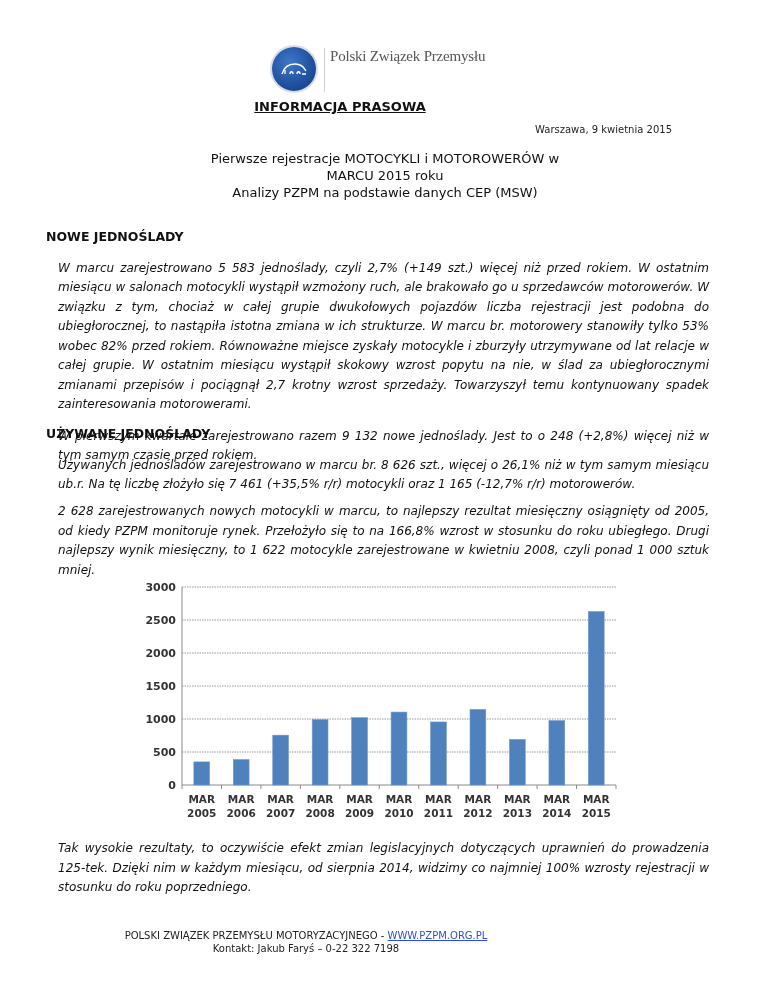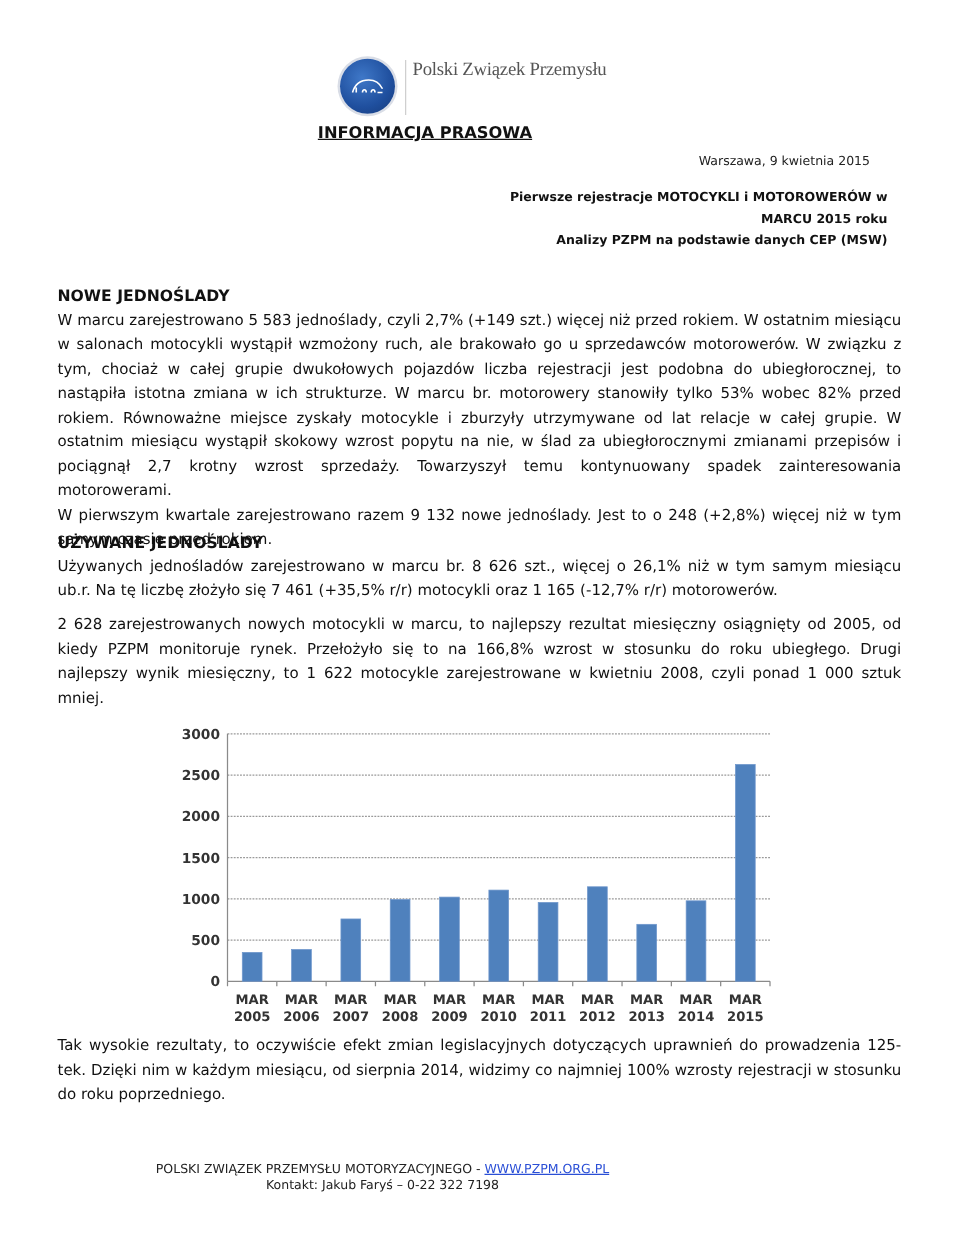--- a/index.html
+++ b/index.html
@@ -10,26 +10,26 @@
                  background: radial-gradient(circle at 40% 35%, #3f78c8 0%, #1f4f9e 60%, #163a78 100%);
                  box-shadow: 0 0 0 2px #d9dde6; }
   .logo-car { position: absolute; left: 9px; top: 15px; width: 26px; height: 14px; }
   .logo-sep { position: absolute; left: 52px; top: 4px; width: 1px; height: 44px; background: #cfcfcf; }
   .logo-line1 { position: absolute; left: 58px; top: 4px; font-family: Liberation Serif, serif;
                 font-size: 15px; color: #555; letter-spacing: -0.2px; }
   .logo-line2 { position: absolute; left: 58px; top: 25px; font-family: "Liberation Sans", sans-serif;
                 font-size: 15px; color: #6a6a6a; letter-spacing: 3.1px; }
   .press { position: absolute; left: 0; width: 680px; top: 99px; text-align: center; font-weight: bold;
            font-size: 13px; text-decoration: underline; }
-  .date { position: absolute; right: 72px; top: 124px; font-size: 10px; color: #222; }
-  .title { position: absolute; left: 60px; width: 650px; top: 150px; text-align: right; font-weight: bold;
-           font-size: 10px; line-height: 17px; }
+  .date { position: absolute; right: 96px; top: 124px; font-size: 10px; color: #222; }
+  .title { position: absolute; left: 60px; width: 650px; top: 150px; text-align: center; font-weight: normal;
+           font-size: 13px; line-height: 17px; }
   .doc { position: absolute; left: 46px; width: 675px; font-size: 12px; line-height: 19.5px; text-align: justify; }
   .doc h3 { margin: 0; font-size: 12.5px; font-weight: bold; line-height: 19.5px; }
-  .doc p { margin: 0; }
+  .doc p { margin: 12px; font-style: italic; }
   .sec1 { top: 227px; }
   .sec2 { top: 424px; }
   .sec3 { top: 490px; }
   .sec4 { top: 827px; }
   .chart { position: absolute; left: 140px; top: 576px; width: 480px; height: 250px; }
   .footer { position: absolute; left: 0; width: 612px; top: 929px; text-align: center; font-size: 10px; line-height: 13px; color: #222; }
   .footer a { color: #2b4fd6; text-decoration: underline; }
 </style>
 </head>
 <body>

